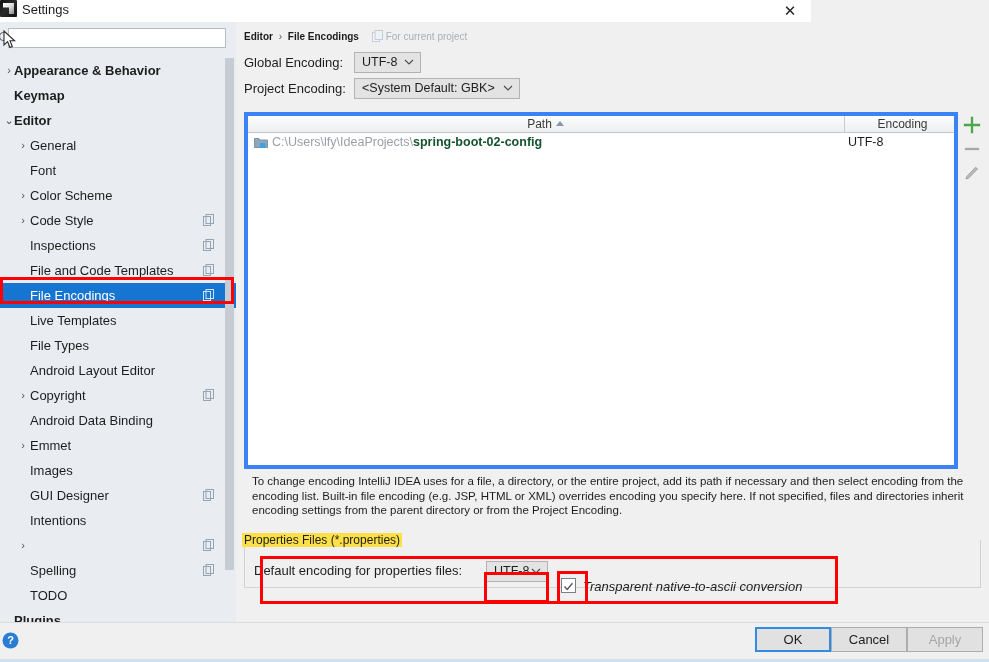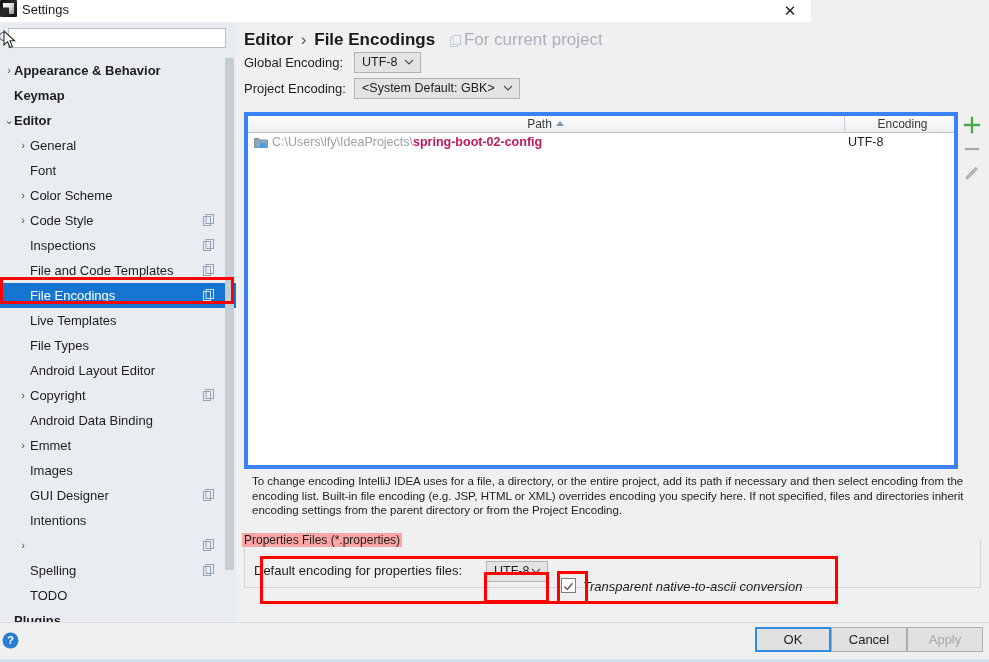--- a/index.html
+++ b/index.html
@@ -129,21 +129,21 @@
   }
 
   
   .main {
     position: absolute; left: 236px; top: 22px;
     width: 753px; height: 600px;
     background: #f0f0f0;
   }
   .breadcrumb {
     position: absolute; left: 8px; top: 8px;
-    font-size: 17px; color: #1a1a1a;
+    font-size: 10px; color: #1a1a1a;
     white-space: nowrap;
   }
   .breadcrumb .crumb { font-weight: bold; }
   .breadcrumb .sep { color: #555; font-weight: normal; padding: 0 3px; }
   .breadcrumb .forproj {
     color: #a9b0bb; font-weight: normal; padding-left: 10px;
   }
   .breadcrumb .proj-ico {
     display: inline-block; width: 11px; height: 12px;
     vertical-align: -2px; margin-right: 3px;
@@ -198,21 +198,21 @@
     border-bottom: 5px solid #7f98ad;
     vertical-align: 2px;
   }
   .trow {
     position: absolute; left: 0; top: 17px;
     width: 100%; height: 19px;
     font-size: 12.5px;
   }
   .folder-ico { position: absolute; left: 6px; top: 3px; width: 14px; height: 13px; }
   .path-txt { position: absolute; left: 24px; top: 2px; color: #9aa0a8; white-space: nowrap; }
-  .path-txt b { color: #be185d; font-weight: bold; }
+  .path-txt b { color: #14532d; font-weight: bold; }
   .enc-txt { position: absolute; left: 600px; top: 2px; color: #1d1d1d; }
 
   .tbar {
     position: absolute; left: 723px; top: 90px;
     width: 26px; height: 357px;
   }
   .tbar-btn {
     position: absolute; left: 2px;
     width: 22px; height: 22px;
     cursor: default;
@@ -230,21 +230,21 @@
   .group {
     position: absolute; left: 8px; top: 518px;
     width: 737px; height: 48px;
     border: 1px solid #cfd2d6;
     border-top: none;
     box-sizing: border-box;
   }
   .group-title {
     position: absolute; left: 6px; top: 511px;
     font-size: 12px; color: #1d1d1d;
-    background: #fca5a5;
+    background: #fde047;
     padding: 0 2px;
   }
   .prop-label {
     position: absolute; left: 18px; top: 541px;
     font-size: 13px; color: #1d1d1d;
   }
   .checkbox-box {
     position: absolute; left: 561px; top: 578px;
     width: 15px; height: 15px;
     border: 1px solid #7a7f85;

